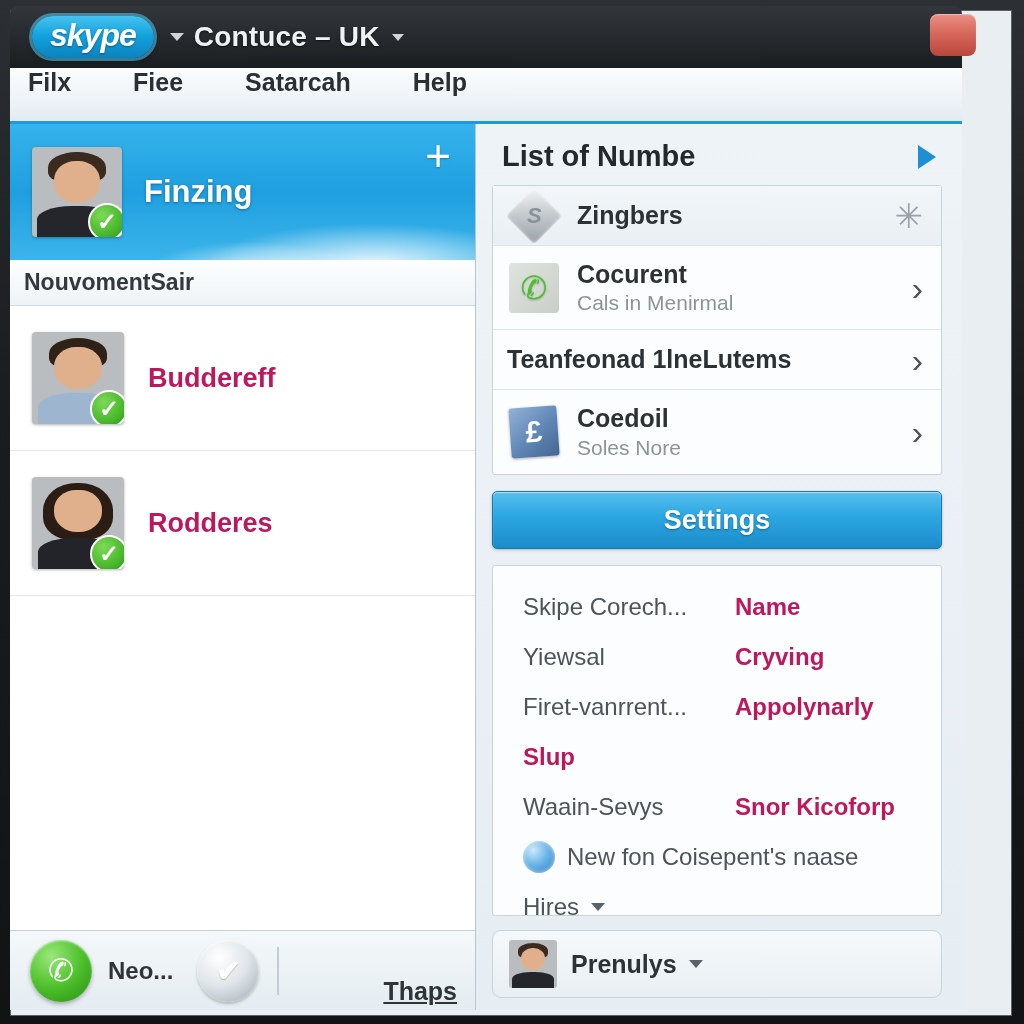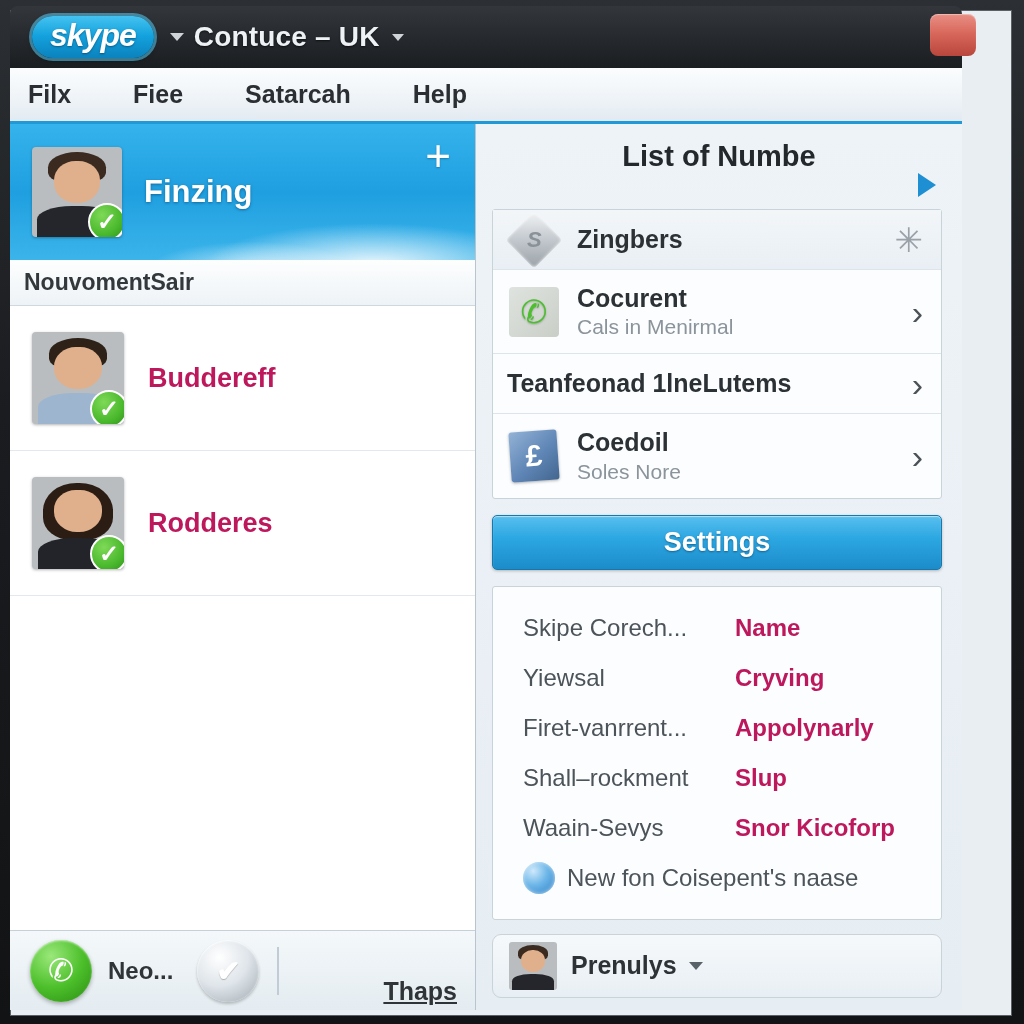--- a/index.html
+++ b/index.html
@@ -84,21 +84,21 @@
   }
 
   
   .menubar {
     position: absolute;
     left: 10px; top: 68px;
     width: 952px; height: 56px;
     background: linear-gradient(180deg,#fbfdfe 0%,#eef3f7 60%,#e2eaf1 100%);
     border-bottom: 3px solid #1f9ad6;
     display: flex;
-    align-items: center;
+    align-items: flex-start;
     padding-left: 18px;
     z-index: 18;
   }
   .menu-item {
     font-size: 25px;
     color: #2b2f33;
     font-weight: 600;
     margin-right: 62px;
     cursor: default;
   }
@@ -280,21 +280,20 @@
     background: linear-gradient(180deg,#eef3f7 0%,#e6edf3 100%);
     padding: 14px 20px 0 16px;
     display: flex;
     flex-direction: column;
     position: relative;
   }
   .rp-title-row {
     display: flex;
     align-items: center;
     padding: 2px 6px 12px 10px;
-    flex-direction: column;
   }
   .rp-title {
     font-size: 29px;
     font-weight: bold;
     color: #23282c;
   }
   .tri-right {
     margin-left: auto;
     width: 0; height: 0;
     border-top: 12px solid transparent;
@@ -606,21 +605,20 @@
         </div>
         <div class="info-row">
           <span class="info-col-a">Yiewsal</span>
           <span class="info-col-b">Cryving</span>
         </div>
         <div class="info-row">
           <span class="info-col-a">Firet-vanrrent...</span>
           <span class="info-col-b">Appolynarly</span>
         </div>
         <div class="info-row">
-          <span class="info-col-a">Shall–rockment</span>
           <span class="info-col-b">Slup</span>
         </div>
         <div class="info-row">
           <span class="info-col-a">Waain-Sevys</span>
           <span class="info-col-b">Snor Kicoforp</span>
         </div>
         <div class="info-row wide">
           <span class="globe-icon"></span>
           <span class="info-col-a">New fon Coisepent's naase</span>
         </div>

